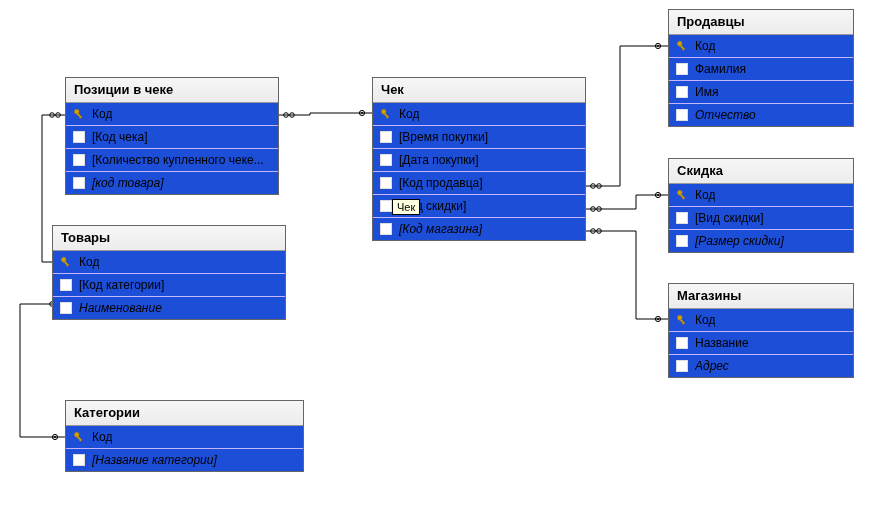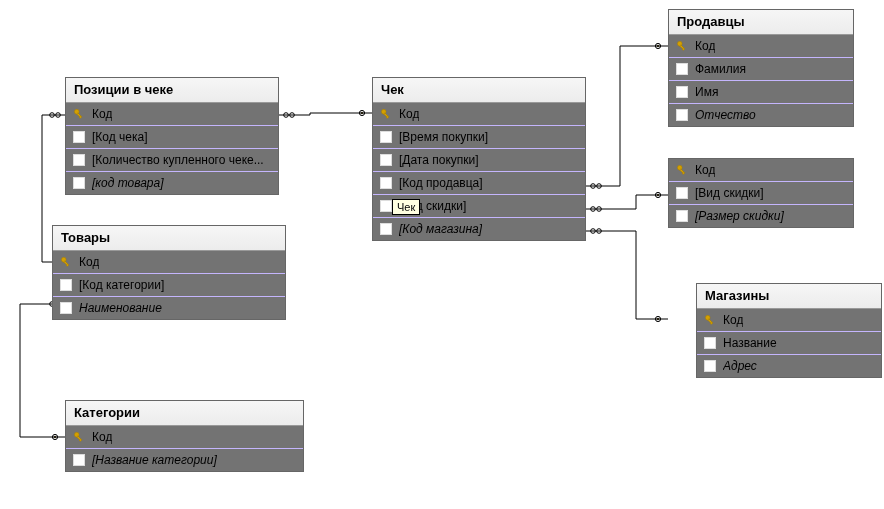--- a/index.html
+++ b/index.html
@@ -22,21 +22,21 @@
   svg.wires {
     position: absolute;
     left: 0; top: 0;
     width: 884px;
     height: 509px;
     pointer-events: none;
   }
   .entity {
     position: absolute;
     border: 1px solid #666;
-    background: #737373;
+    background: #1d4ed8;
     box-sizing: border-box;
   }
   .entity-header {
     background: linear-gradient(#f6f6f6, #ececec);
     border-bottom: 1px solid #999;
     font-weight: bold;
     padding: 4px 8px 5px 8px;
     font-size: 13px;
   }
   .row {
@@ -274,20 +274,21 @@
         <span class="label">Имя</span>
       </div>
       <div class="row">
         <span class="icon">
           <span class="blank-icon"></span>
         </span>
         <span class="label">Отчество</span>
       </div>
     </div>
   <div class="entity" id="ent-discount" style="left: 668px; top: 158px; width: 186px;">
+      <div class="entity-header">Скидка</div>
       <div class="row">
         <span class="icon key-icon">
           <svg width="12" height="12" viewBox="0 0 16 16">
   <g fill="#d4a000" stroke="#a07800" stroke-width="0.6">
     <circle cx="5" cy="5" r="3.2"></circle>
     <rect x="6.5" y="6.5" width="7" height="2.2" transform="rotate(45 6.5 6.5)"></rect>
     <rect x="10" y="10.5" width="2.2" height="2.6" transform="rotate(45 10 10.5)"></rect>
   </g>
 </svg>
         </span>
@@ -299,21 +300,21 @@
         </span>
         <span class="label">[Вид скидки]</span>
       </div>
       <div class="row">
         <span class="icon">
           <span class="blank-icon"></span>
         </span>
         <span class="label">[Размер скидки]</span>
       </div>
     </div>
-  <div class="entity" id="ent-stores" style="left: 668px; top: 283px; width: 186px; margin-left: 28px;">
+  <div class="entity" id="ent-stores" style="left: 668px; top: 283px; width: 186px;">
       <div class="entity-header">Магазины</div>
       <div class="row">
         <span class="icon key-icon">
           <svg width="12" height="12" viewBox="0 0 16 16">
   <g fill="#d4a000" stroke="#a07800" stroke-width="0.6">
     <circle cx="5" cy="5" r="3.2"></circle>
     <rect x="6.5" y="6.5" width="7" height="2.2" transform="rotate(45 6.5 6.5)"></rect>
     <rect x="10" y="10.5" width="2.2" height="2.6" transform="rotate(45 10 10.5)"></rect>
   </g>
 </svg>

